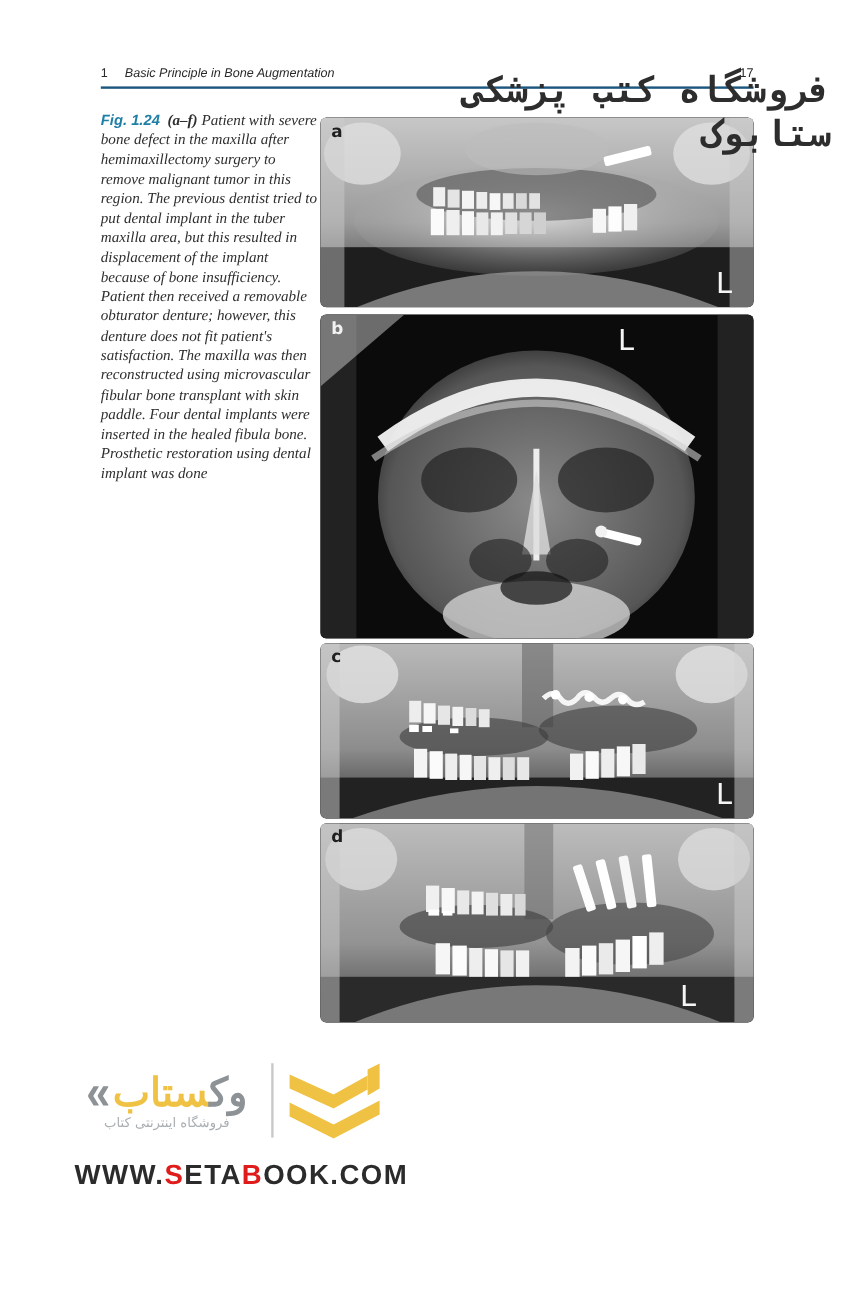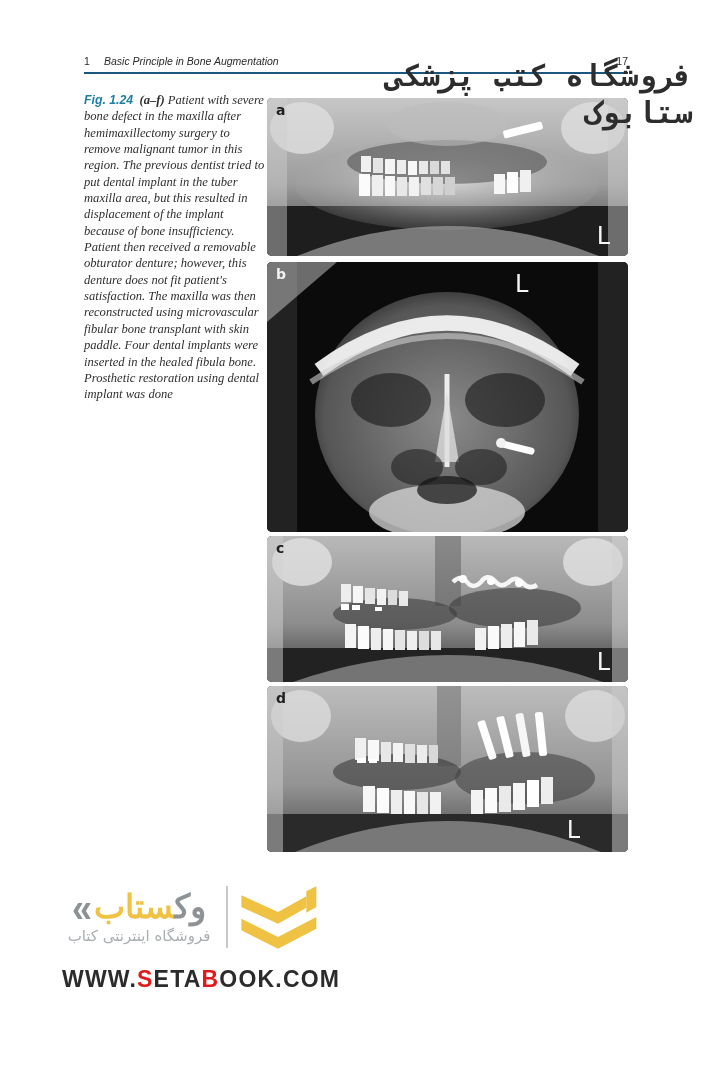--- a/index.html
+++ b/index.html
@@ -37,24 +37,24 @@
   .mk-br { right:18px; bottom:6px; }
   .mk-tr-b { left:248px; top:8px; }
   .mk-br-d { right:48px; bottom:8px; }
 
   
   .logo { position:absolute; left:58px; top:882px; width:270px; }
   .logo-row { display:flex; align-items:center; }
   .wordmark-col { width:162px; display:flex; flex-direction:column; align-items:center; }
   .wordmark { display:flex; align-items:center; direction:ltr; line-height:1; }
   .wordmark .guillemet { color:#8d9296; font-size:36px; font-weight:bold; margin-right:2px; transform:scaleY(1.15); }
-  .wordmark .word { direction:rtl; font-family:Liberation Serif, serif; font-size:33px; font-weight:bold; }
+  .wordmark .word { direction:rtl; font-family:Liberation Sans, sans-serif; font-size:33px; font-weight:bold; }
   .wordmark .w-gray { color:#8d9296; }
   .wordmark .w-yellow { color:#efc243; }
-  .logo-subtitle { margin-top:1px; direction:rtl; font-family:"DejaVu Sans", sans-serif; font-size:15px; color:#a9aeb2; }
+  .logo-subtitle { margin-top:1px; direction:rtl; font-family:"DejaVu Sans", sans-serif; font-size:11px; color:#a9aeb2; }
   .logo-divider { width:2px; height:62px; background:#c9c9c9; margin:0 8px 0 6px; }
   .emblem { width:84px; height:70px; }
   .logo-domain { margin-top:14px; margin-left:4px; font-size:23px; font-weight:bold; letter-spacing:1.2px; color:#2b2b2b;text-align:right; }
   .logo-domain .red { color:#e01b1b; }
 </style>
 </head>
 <body>
 
 <div class="page">
 

